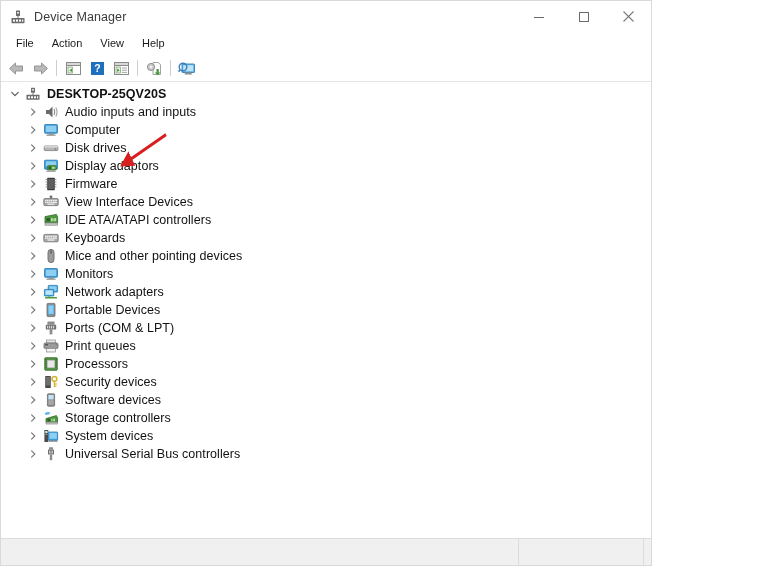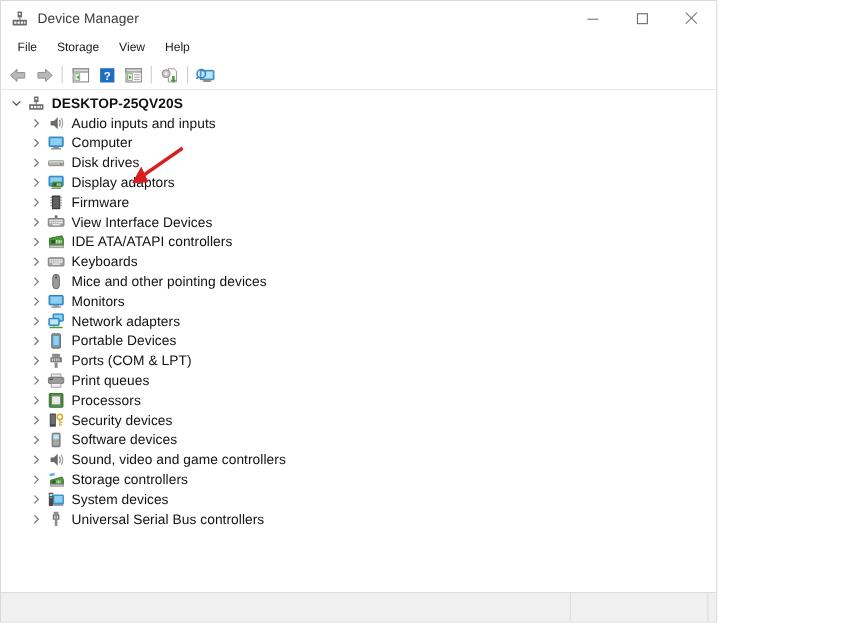--- a/index.html
+++ b/index.html
@@ -212,21 +212,21 @@
         <svg width="13" height="13" viewBox="0 0 13 13">
           <line x1="1.5" y1="1.5" x2="11.5" y2="11.5" stroke="#7a7a7a" stroke-width="1.1"></line>
           <line x1="11.5" y1="1.5" x2="1.5" y2="11.5" stroke="#7a7a7a" stroke-width="1.1"></line>
         </svg>
       </div>
     </div>
   </div>
 
   <div id="menu-bar">
     <div class="menu-item">File</div>
-    <div class="menu-item">Storage</div>
+    <div class="menu-item">Action</div>
     <div class="menu-item">View</div>
     <div class="menu-item">Help</div>
   </div>
 
   <div id="toolbar">
 
     <div class="tb-btn">
       <svg width="17" height="15" viewBox="0 0 17 15">
         <path d="M7.5 2 L1.5 7.5 L7.5 13 L7.5 10 L14.5 10 L14.5 5 L7.5 5 Z" fill="#b9b9b9" stroke="#8e8e8e" stroke-width="0.9" stroke-linejoin="round"></path>
       </svg>
@@ -651,35 +651,20 @@
       <div class="node-icon">
         <svg width="16" height="16" viewBox="0 0 16 16">
           <rect x="4.4" y="1.8" width="7.2" height="12.4" rx="0.8" fill="#8d8d8d" stroke="#6a6a6a" stroke-width="0.8"></rect>
           <rect x="5.4" y="3" width="5.2" height="4.4" fill="#bfe4f7"></rect>
           <rect x="5.4" y="8.2" width="5.2" height="4.6" fill="#a8a8a8"></rect>
         </svg>
       </div>
       <div class="node-label">Software devices</div>
     </div>
 
-    <div class="tree-row child">
-      <div class="twisty">
-        <svg width="10" height="10" viewBox="0 0 10 10">
-            <polyline points="3.6,1.8 6.8,5 3.6,8.2" fill="none" stroke="#7c7c7c" stroke-width="1.2" stroke-linecap="round" stroke-linejoin="round"></polyline>
-          </svg>
-      </div>
-      <div class="node-icon">
-        <svg width="16" height="16" viewBox="0 0 16 16">
-          <path d="M3 6 L6 6 L9.5 2.6 L9.5 13.4 L6 10 L3 10 Z" fill="#6a6a6a"></path>
-          <path d="M11 5 Q12.6 8 11 11" fill="none" stroke="#8a8a8a" stroke-width="1.1"></path>
-          <path d="M12.8 3.4 Q15.2 8 12.8 12.6" fill="none" stroke="#a5a5a5" stroke-width="1.1"></path>
-        </svg>
-      </div>
-      <div class="node-label">Sound, video and game controllers</div>
-    </div>
 
     <div class="tree-row child">
       <div class="twisty">
         <svg width="10" height="10" viewBox="0 0 10 10">
             <polyline points="3.6,1.8 6.8,5 3.6,8.2" fill="none" stroke="#7c7c7c" stroke-width="1.2" stroke-linecap="round" stroke-linejoin="round"></polyline>
           </svg>
       </div>
       <div class="node-icon">
         <svg width="16" height="16" viewBox="0 0 16 16">
           <path d="M1.6 3.4 Q4 1.2 7.4 2.4 L6.2 4.6 Q4.2 4 3 5.2 Z" fill="#5fb4e8"></path>

